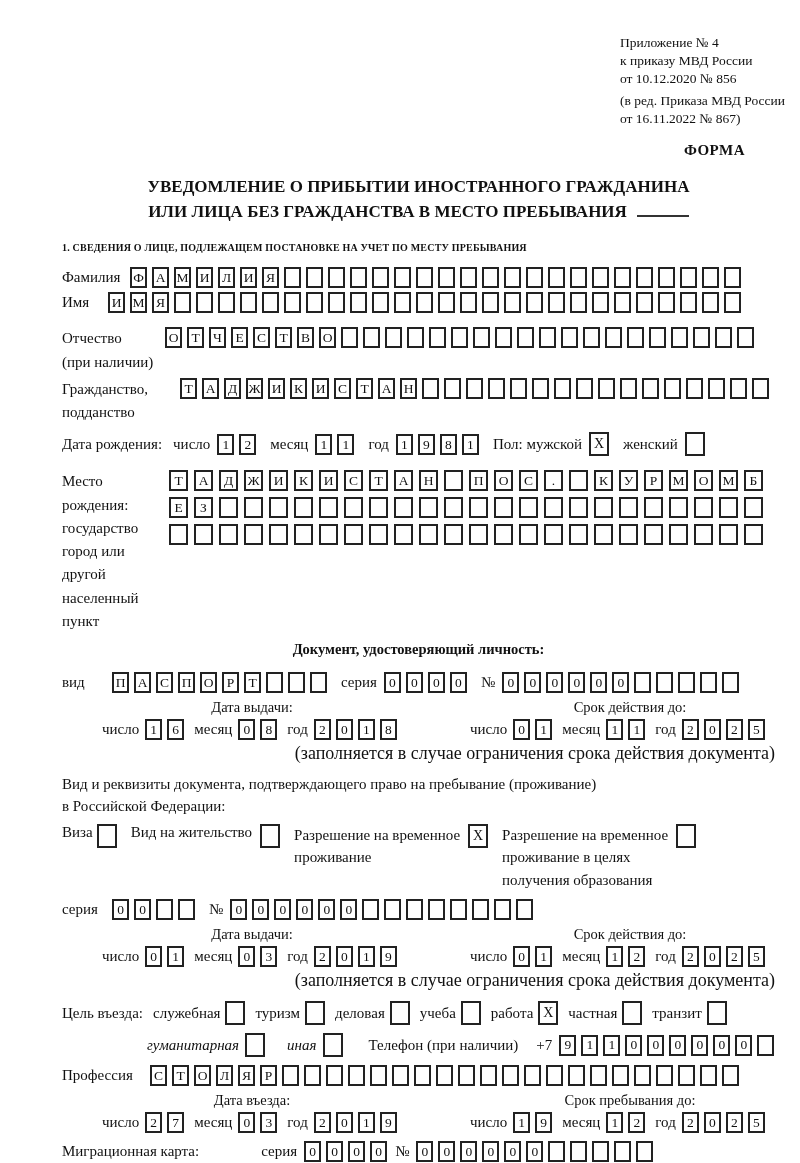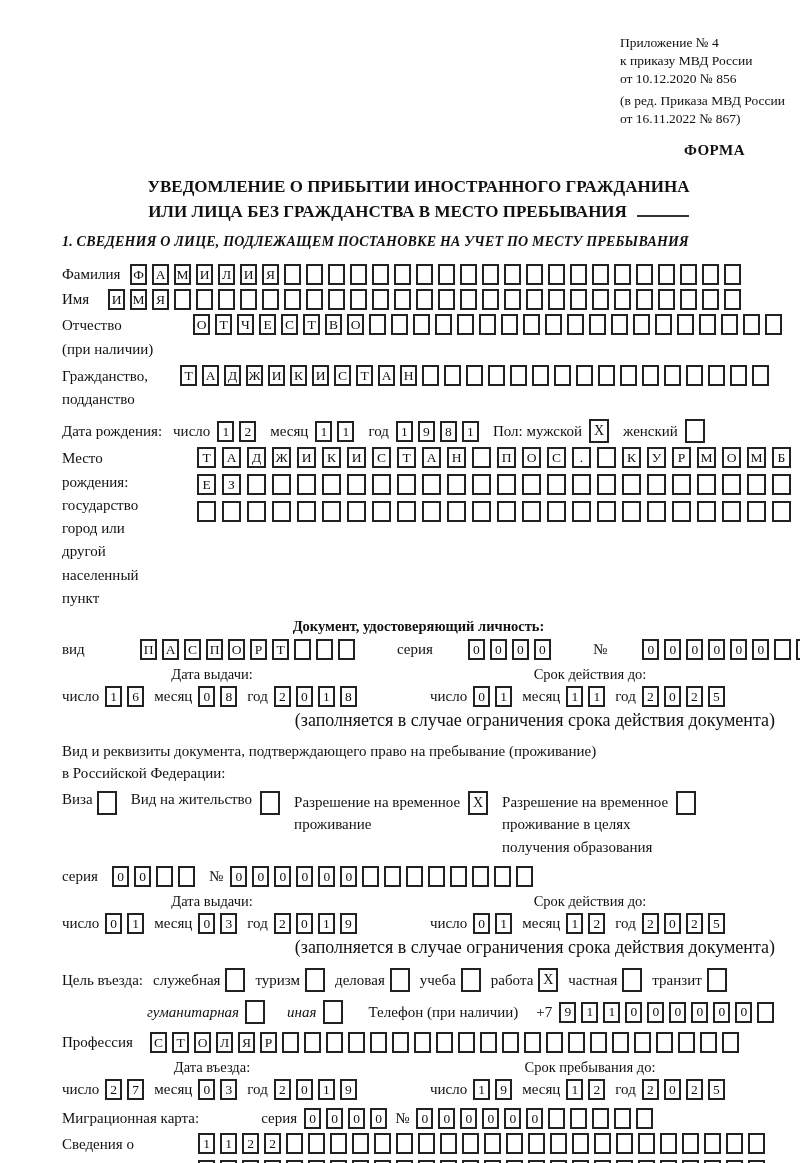--- a/index.html
+++ b/index.html
@@ -13,21 +13,21 @@
   .page { padding:34px 25px 0 62px; position:relative; }
 
   
   .appendix { margin-left:558px; width:200px; font-size:13.5px; line-height:1.32; }
   .appendix .grp2 { margin-top:5px; }
   .forma { text-align:right; padding-right:30px; font-weight:bold; font-size:15px; margin-top:14px; letter-spacing:.5px; }
 
   .title { text-align:center; font-weight:bold; font-size:17px; line-height:1.45; margin-top:16px; }
   .blank-underline { display:inline-block; width:52px; border-bottom:2.5px solid #333; height:13px; margin-left:10px; }
 
-  .sec-heading { font-weight:bold; font-size:14px; margin-top:10px; letter-spacing:.2px;font-style:italic; }
+  .sec-heading { font-weight:bold; font-size:10px; margin-top:18px; letter-spacing:.2px; }
 
   
   .cells { display:inline-flex; gap:5px; vertical-align:middle; }
   .cell {
     width:17px; height:21px; flex:none;
     border:2px solid #222; background:#fff;
     display:inline-flex; align-items:center; justify-content:center;
     font-size:13.5px; line-height:1;
   }
   .wide .cell { width:19px; }
@@ -40,32 +40,32 @@
   }
 
   .frow { display:flex; align-items:center; margin-top:4px; }
   .frow .lbl { flex:none; }
   .top { align-items:flex-start; }
   .prelines { white-space:pre-line; }
 
   .lblcol { flex:none; line-height:1.55; }
   .mt14 { margin-top:14px; }
   .mt8 { margin-top:8px; }
-  .mt6 { margin-top:4px;gap:28px; }
+  .mt6 { margin-top:14px; }
 
   .rowstack { display:flex; flex-direction:column; gap:6px; }
 
   
   .il { margin-right:7px; }
   .ir { margin-left:14px; margin-right:7px; }
 
   .doc-heading { text-align:center; font-weight:bold; font-size:14.5px; margin-top:8px; }
 
   .two-col { display:flex; margin-top:6px; }
-  .col-l { width:360px; flex:none; }
+  .col-l { width:360px; flex:none;margin-left:40px; }
   .col-r { flex:1; padding-left:8px; }
   .col-h { text-align:center; font-size:14.5px; }
   .col-l .col-h { width:300px; }
   .col-r .col-h { width:300px; margin-left:10px; }
   .date-row { display:flex; align-items:center; margin-top:3px; }
   .date-row .lbl { margin-right:6px; }
   .date-row .cells { margin-right:10px; }
   .fill-note { text-align:right; font-size:18px; margin-top:3px; }
 
   .intro { margin-top:10px; line-height:1.45; }

